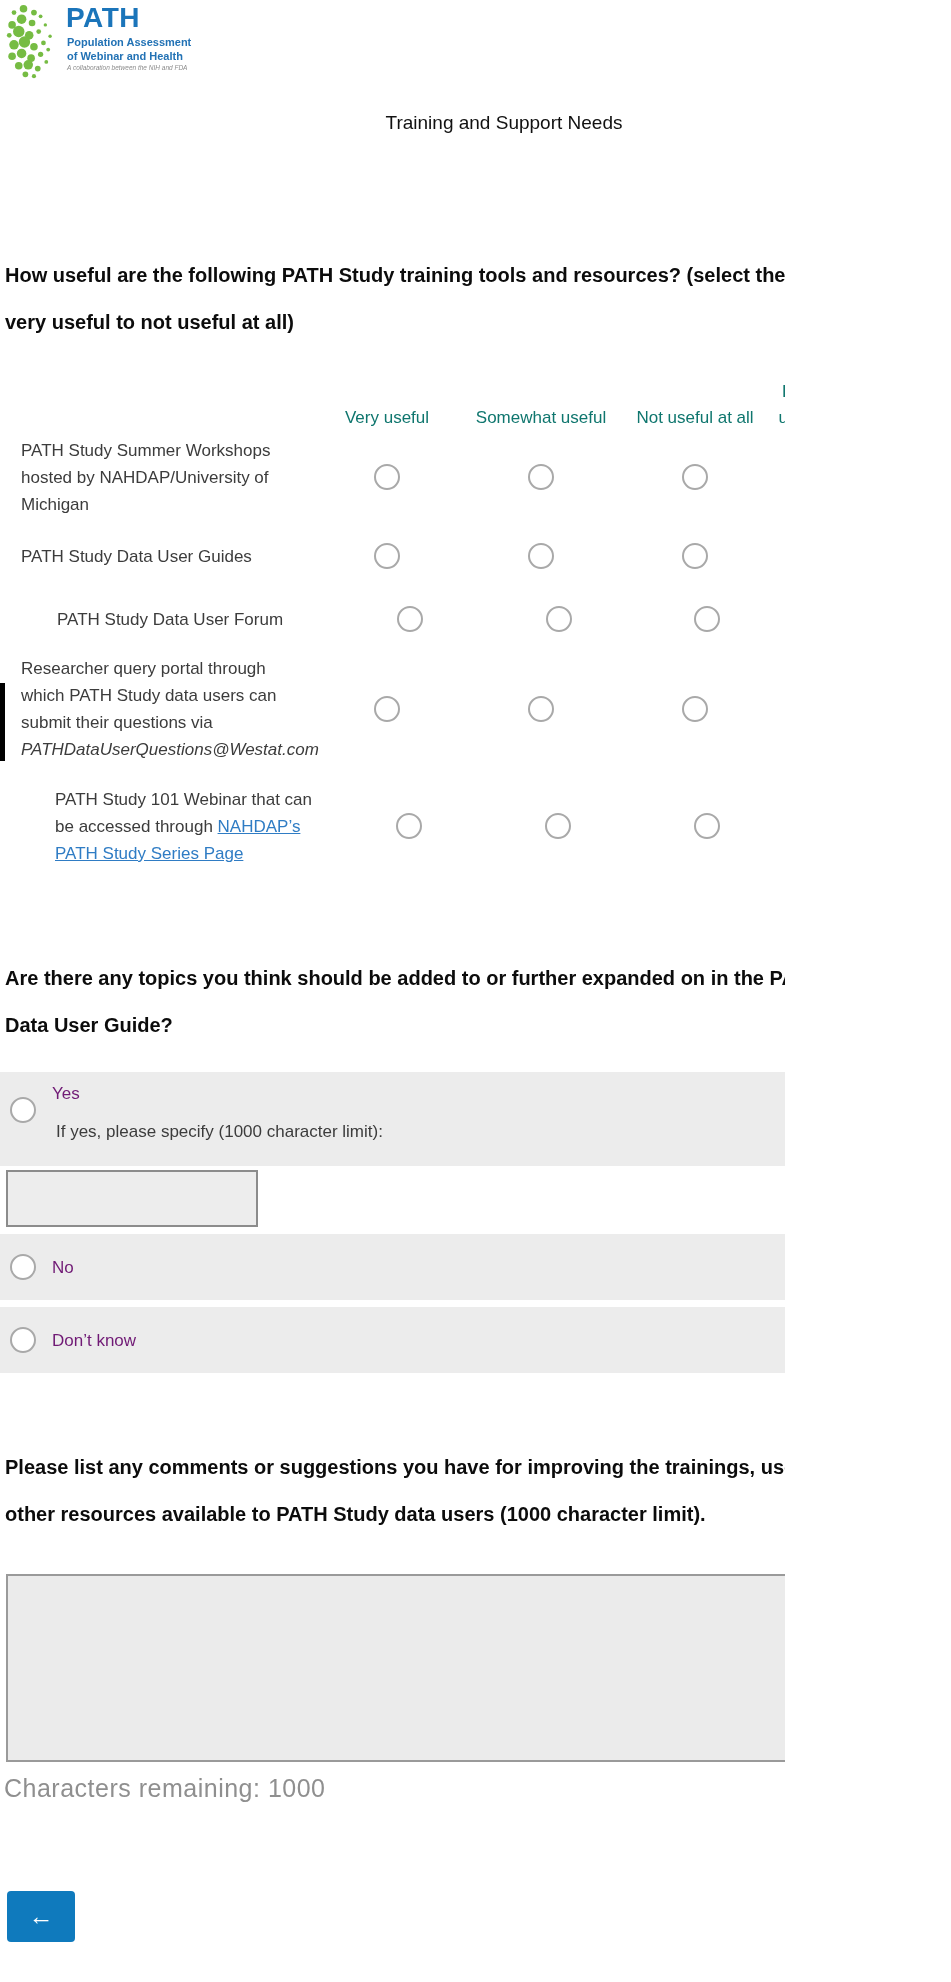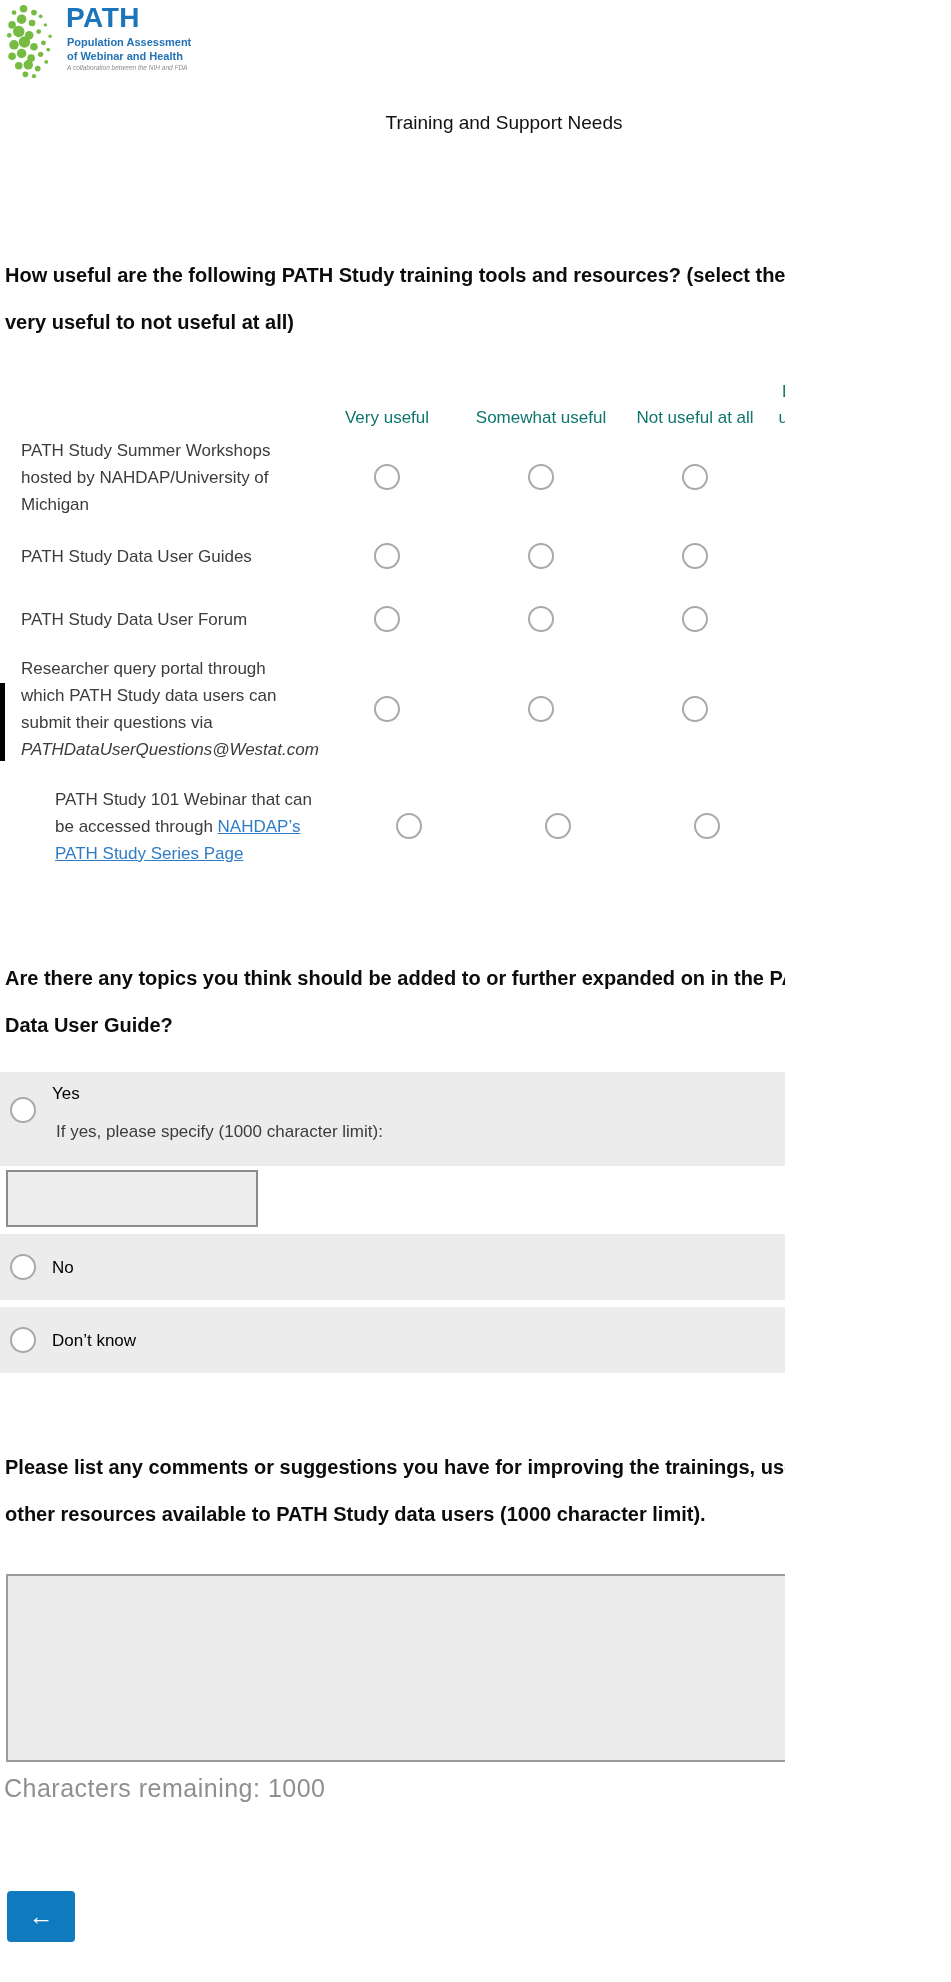--- a/index.html
+++ b/index.html
@@ -22,38 +22,38 @@
   .q3 { top:1444px; }
 
   
   .matrix { position:absolute; left:0; top:368px; width:930px; }
   .m-header { display:flex; align-items:flex-end; height:64px; margin-bottom:4px; }
   .m-spacer { width:310px; }
   .m-hcol { width:154px; text-align:center; font-size:17px; color:#0f766e; line-height:26px; padding-bottom:1px; }
   .m-row { display:flex; align-items:center; }
   .m-row.r1 { min-height:56px; margin-bottom:8px; }
   .m-row.r2 { min-height:82px; margin-bottom:10px; }
-  .m-row.r3 { min-height:54px; margin-bottom:8px; }
+  .m-row.r3 { min-height:54px; margin-bottom:8px;padding-left:36px; }
   .m-row.r4 { min-height:110px; margin-bottom:8px; }
   .m-row.r5 { min-height:108px;margin-left:34px; }
   .m-label { width:310px; padding-left:21px; font-size:17px; color:#3c3c3c; line-height:27px; }
   .m-cell { width:154px; display:flex; justify-content:center; align-items:center; }
   .radio { width:26px; height:26px; border:2px solid #a9a9a9; border-radius:50%; background:#fff; display:inline-block; }
   .em-italic { font-style:italic; }
   .m-link { color:#2f7cc4; text-decoration:underline; cursor:pointer; }
 
   
   .band { position:absolute; left:0; width:930px; background:#ececec; }
   .band-yes { top:1072px; height:94px; }
   .band-no { top:1234px; height:66px; }
   .band-dk { top:1307px; height:66px; }
   .band .radio { position:absolute; left:10px; }
   .band-yes .radio { top:25px; }
   .band-no .radio, .band-dk .radio { top:20px; }
-  .opt-label { position:absolute; left:52px; top:12px; font-size:17px; color:#000000; }
+  .opt-label { position:absolute; left:52px; top:12px; font-size:17px; color:#701a75; }
   .band-no .opt-label, .band-dk .opt-label { top:24px; }
   .opt-sub { position:absolute; left:56px; top:50px; font-size:17px; color:#3c3c3c; }
 
   .specify-input { position:absolute; left:6px; top:1170px; width:252px; height:57px; background:#ededed; border:2px solid #8c8c8c; font-size:17px; padding:4px 8px; color:#333; }
 
   
   .comments { position:absolute; left:6px; top:1574px; width:816px; height:188px; background:#ebebeb; border:2px solid #9a9a9a; resize:none; font-family:"Liberation Sans", sans-serif; font-size:17px; padding:6px 8px; color:#333; }
   .resize-handle { position:absolute; left:806px; top:1746px; width:13px; height:13px; background:repeating-linear-gradient(135deg, transparent 0 2px, #8f8f8f 2px 3.5px); pointer-events:none; }
   .chars { position:absolute; left:4px; top:1774px; font-size:25px; color:#8f8f8f; letter-spacing:0.5px; }
 

